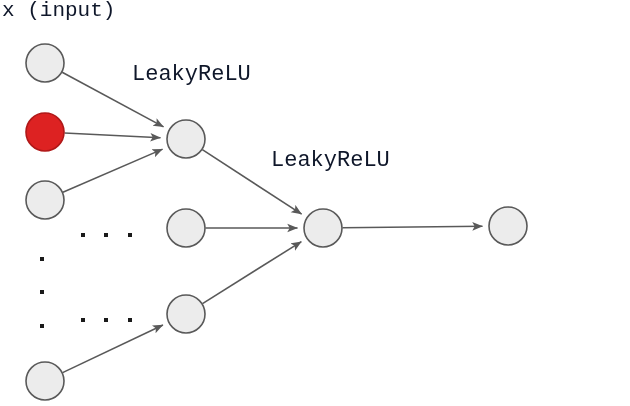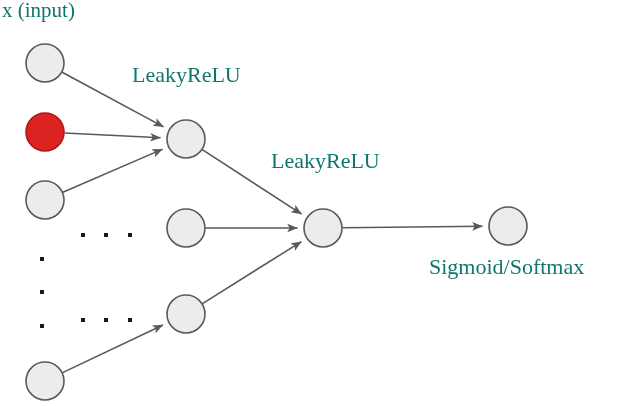--- a/index.html
+++ b/index.html
@@ -17,24 +17,24 @@
   }
   #net-svg {
     position: absolute;
     left: 0;
     top: 0;
     width: 630px;
     height: 406px;
   }
   .diagram-label {
     position: absolute;
-    color: #0f766e;
+    color: #0f172a;
     white-space: nowrap;
     line-height: 1;
-    font-family: Liberation Serif, serif;
+    font-family: Liberation Mono, monospace;
   }
   #label-input      { left: 2px;   top: 0px;   font-size: 21px; }
   #label-relu-1     { left: 132px; top: 64px;  font-size: 22px; }
   #label-relu-2     { left: 271px; top: 150px; font-size: 22px; }
   #label-out-act    { left: 429px; top: 256px; font-size: 22px; }
 </style>
 </head>
 <body>
 
 <div id="canvas">
@@ -84,15 +84,14 @@
         </g>
       </g>
   </svg>
 
   <div class="diagram-label" id="label-input">x (input)</div>
 
   <div class="diagram-label" id="label-relu-1">LeakyReLU</div>
 
   <div class="diagram-label" id="label-relu-2">LeakyReLU</div>
 
-  <div class="diagram-label" id="label-out-act">Sigmoid/Softmax</div>
 
 </div>
 
 </body></html>

